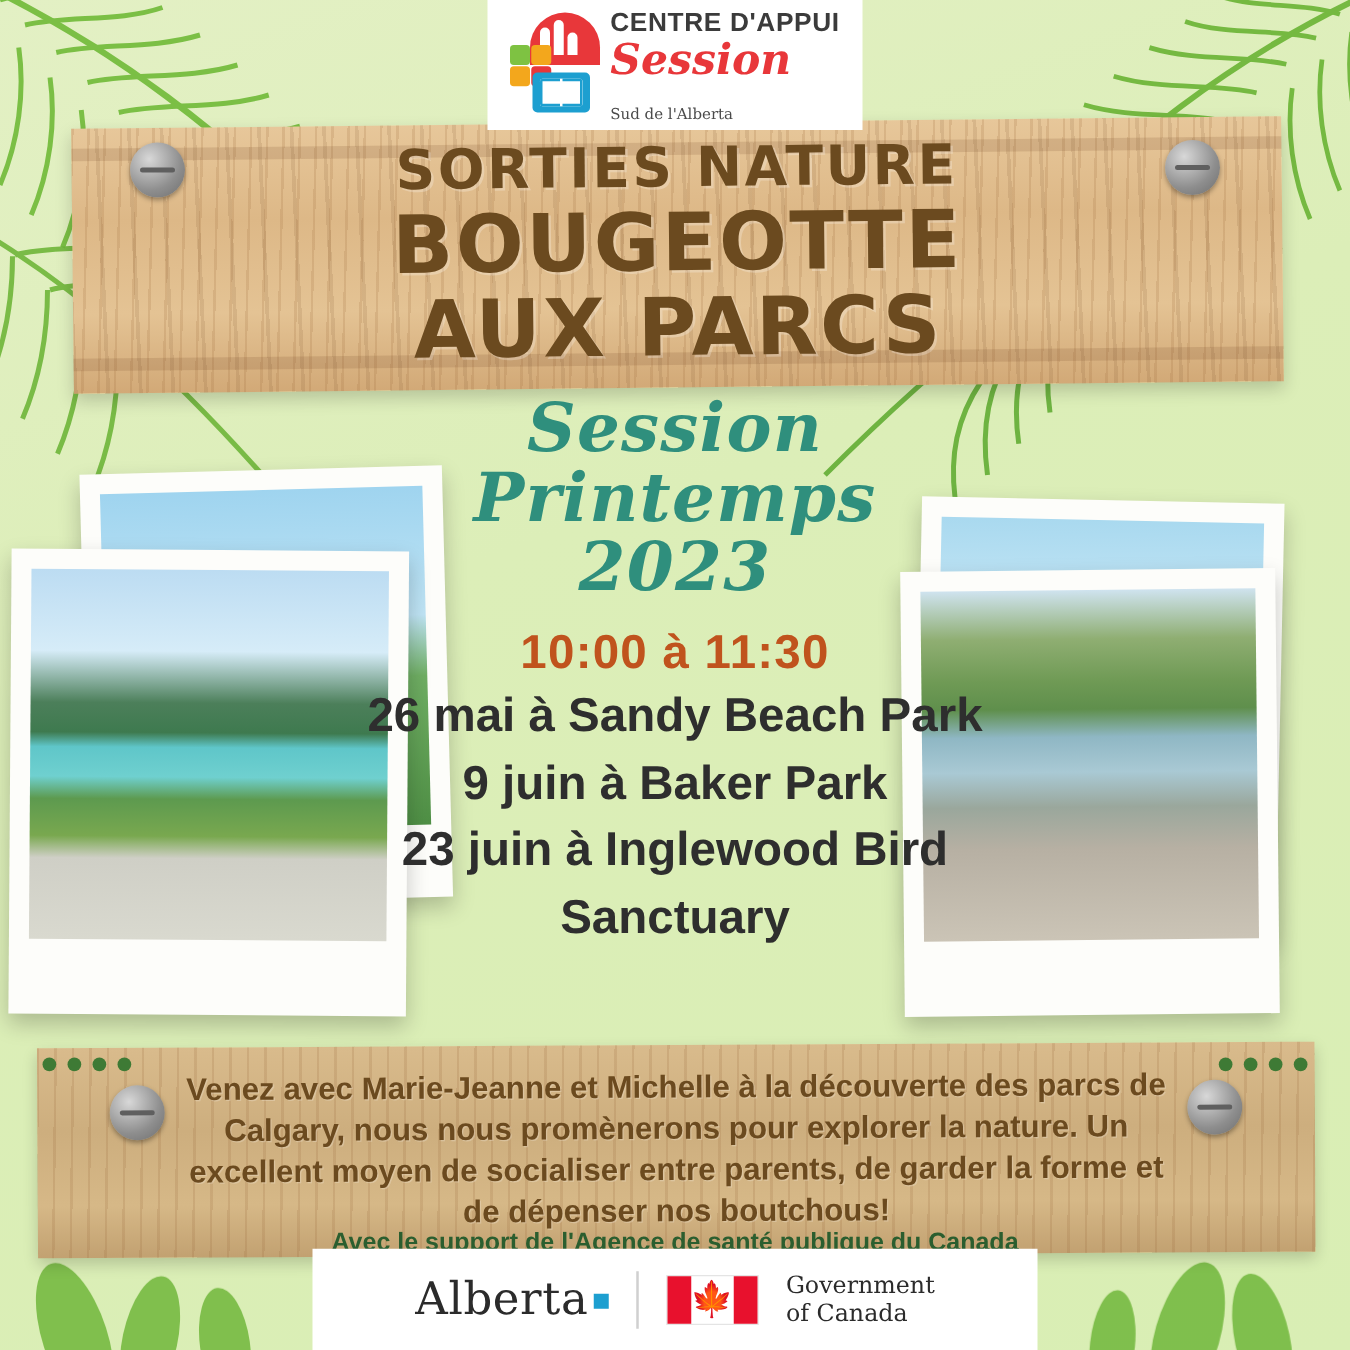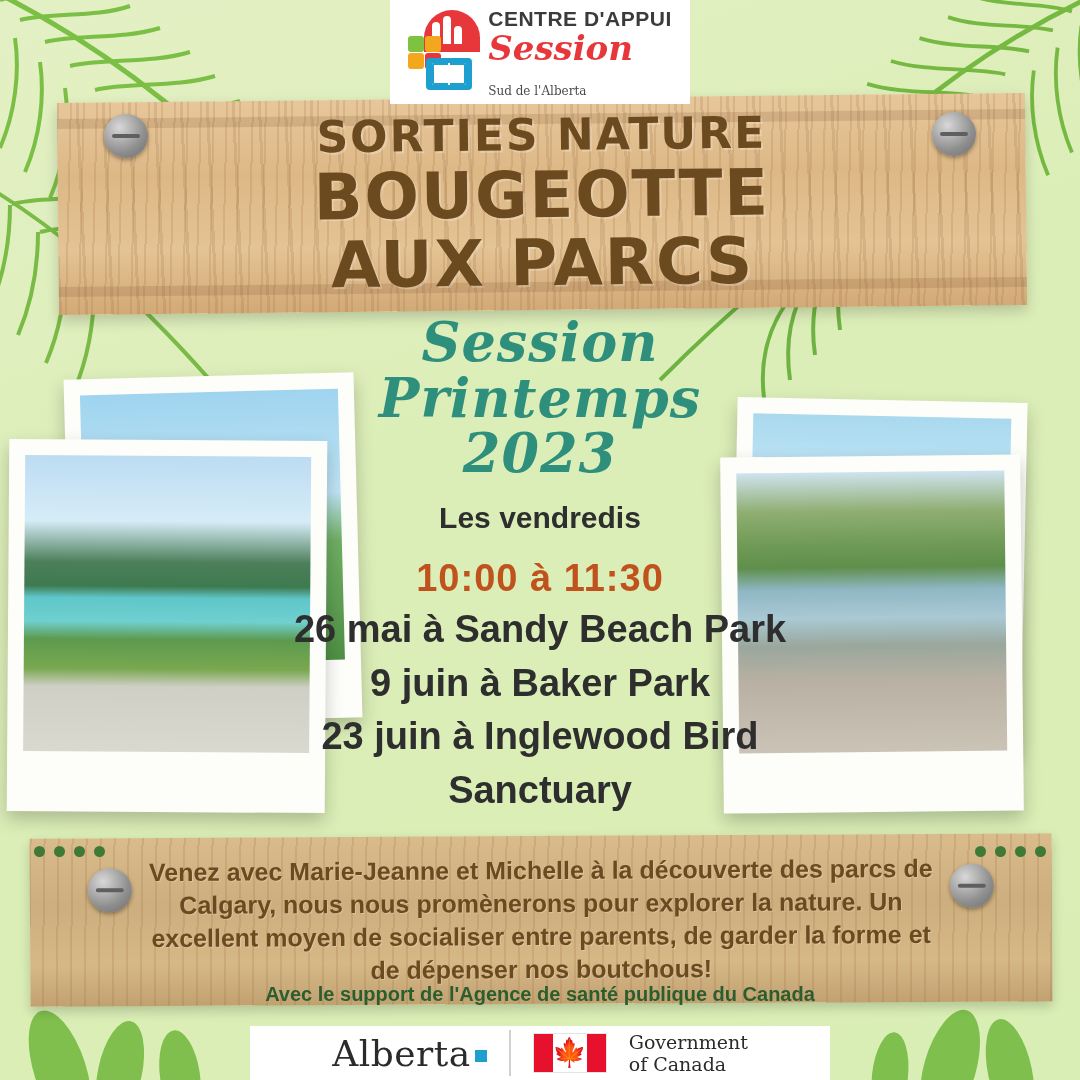--- a/index.html
+++ b/index.html
@@ -265,21 +265,21 @@
   }
   .support-text {
     position: absolute; left: 50%; transform: translateX(-50%);
     bottom: 74px;
     font-size: 20px; font-weight: 700; color: #2b5e2f;
     white-space: nowrap;
     z-index: 6;
   }
   .gov-card {
     position: absolute; left: 50%; transform: translateX(-50%);
-    bottom: 0; width: 580px; height: 54px;
+    bottom: 0; width: 580px; height: 81px;
     background: #fff;
     display: flex; align-items: center; justify-content: center; gap: 22px;
     z-index: 6;
   }
   .alberta {
     font-family: "DejaVu Serif", serif;
     font-size: 36px; color: #2b2b2b; letter-spacing: .5px;
     position: relative;
   }
   .alberta .sq {
@@ -456,21 +456,20 @@
     <div class="photo"></div>
   </div>
   <div class="polaroid pr-front">
     <div class="photo"></div>
   </div>
 
   <div class="center-col">
     <div class="script script-1">Session</div>
     <div class="script script-2">Printemps</div>
     <div class="script script-3">2023</div>
-    <div class="weekday">Les vendredis</div>
     <div class="time">10:00 à 11:30</div>
     <div class="date-line">26 mai à Sandy Beach Park</div>
     <div class="date-line">9 juin  à Baker Park</div>
     <div class="date-line">23 juin à Inglewood Bird</div>
     <div class="date-line">Sanctuary</div>
   </div>
 
   <div class="dots left">
     <i></i>
       <i></i>

